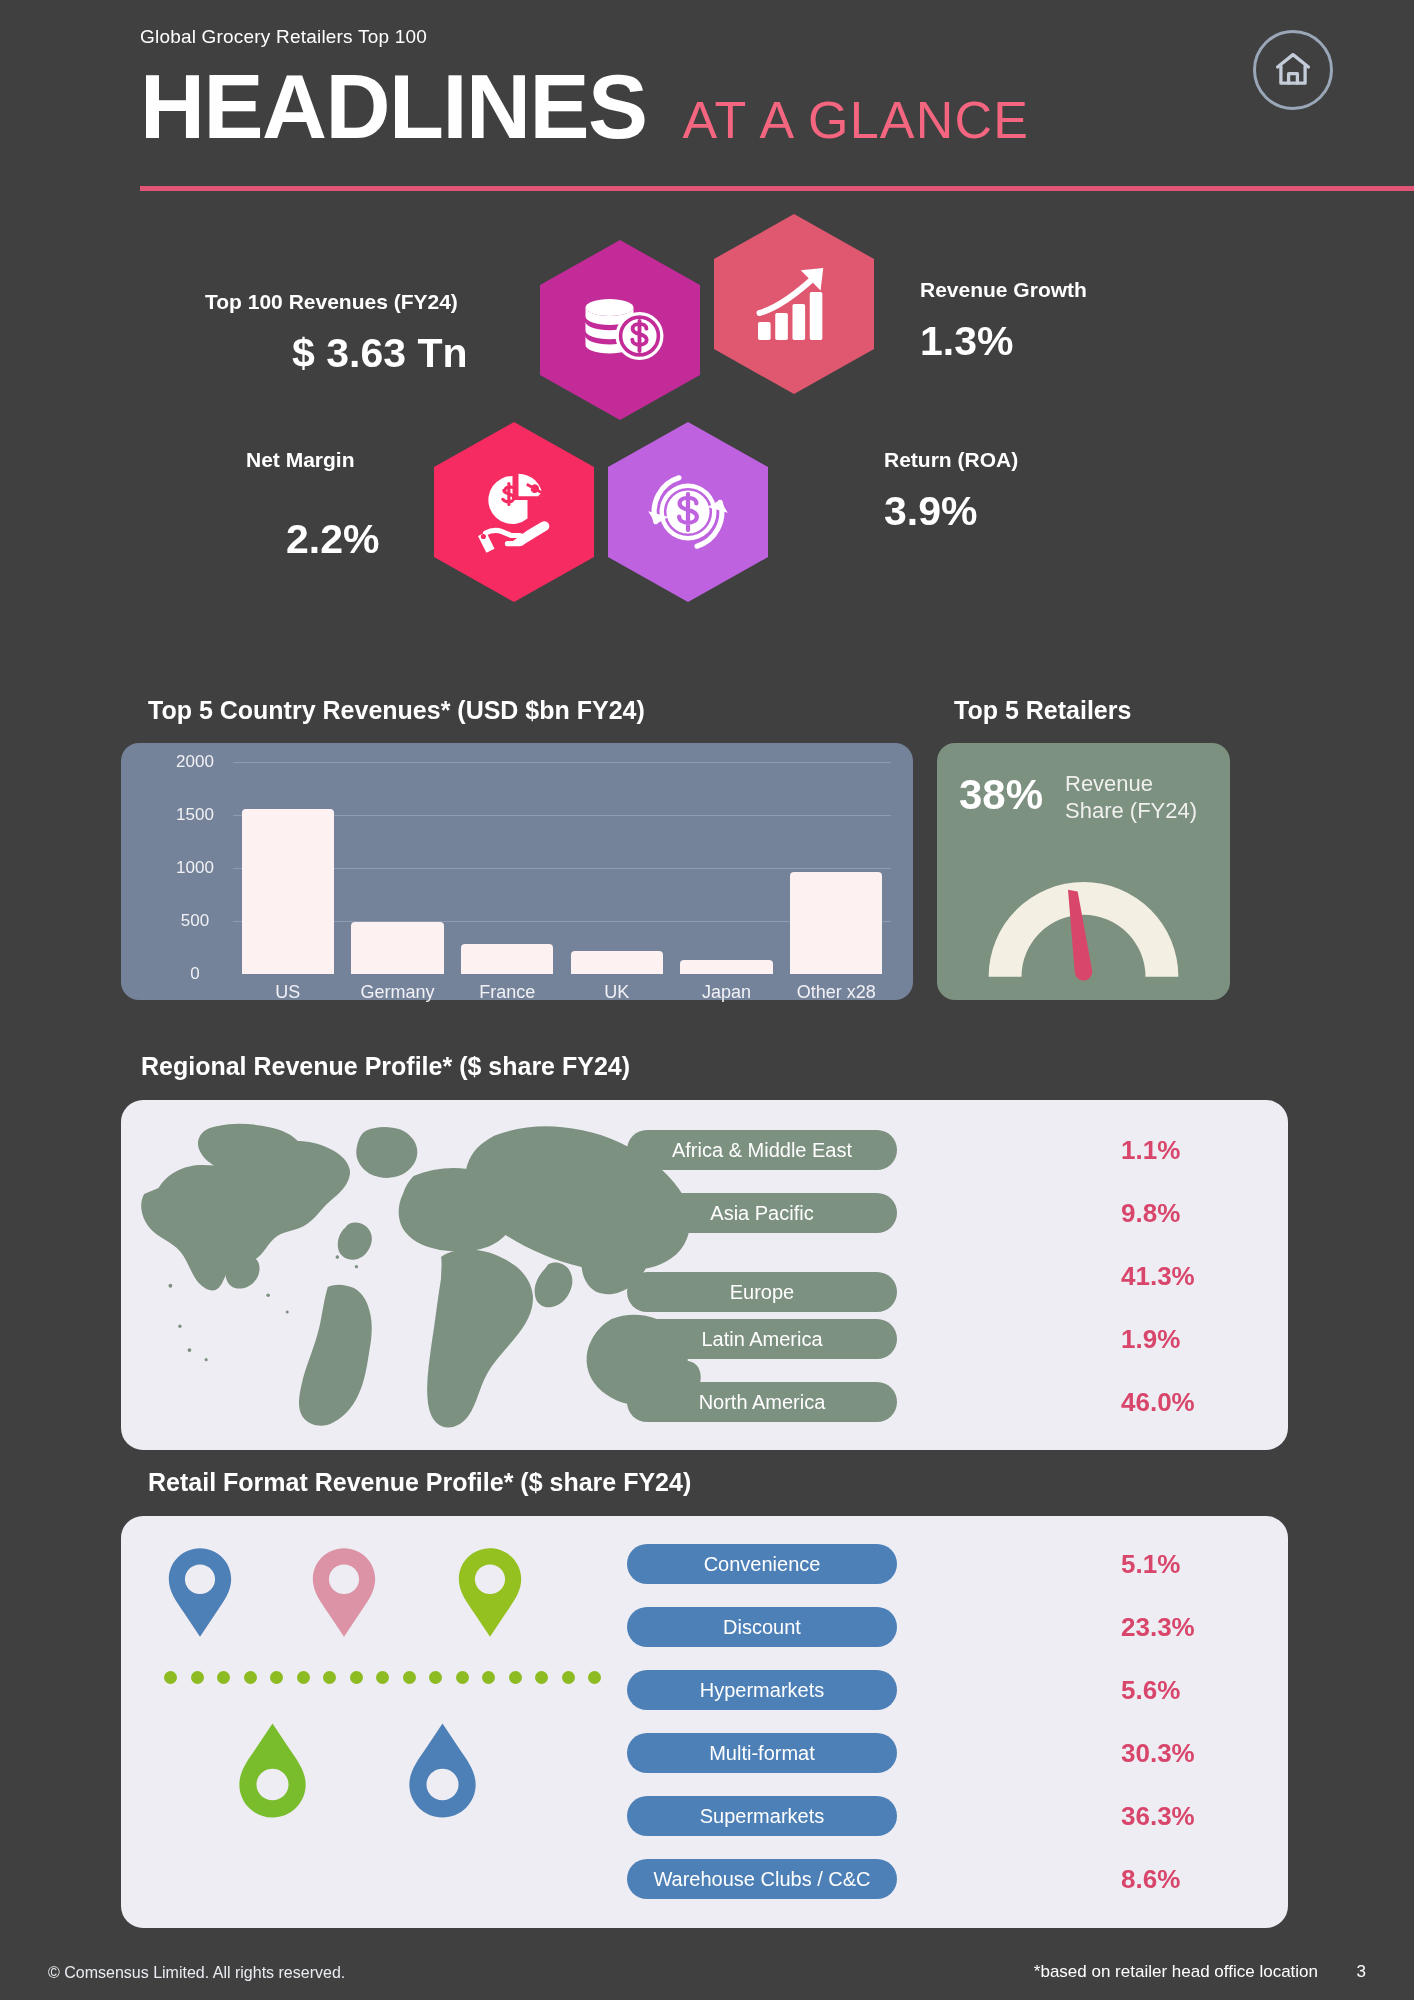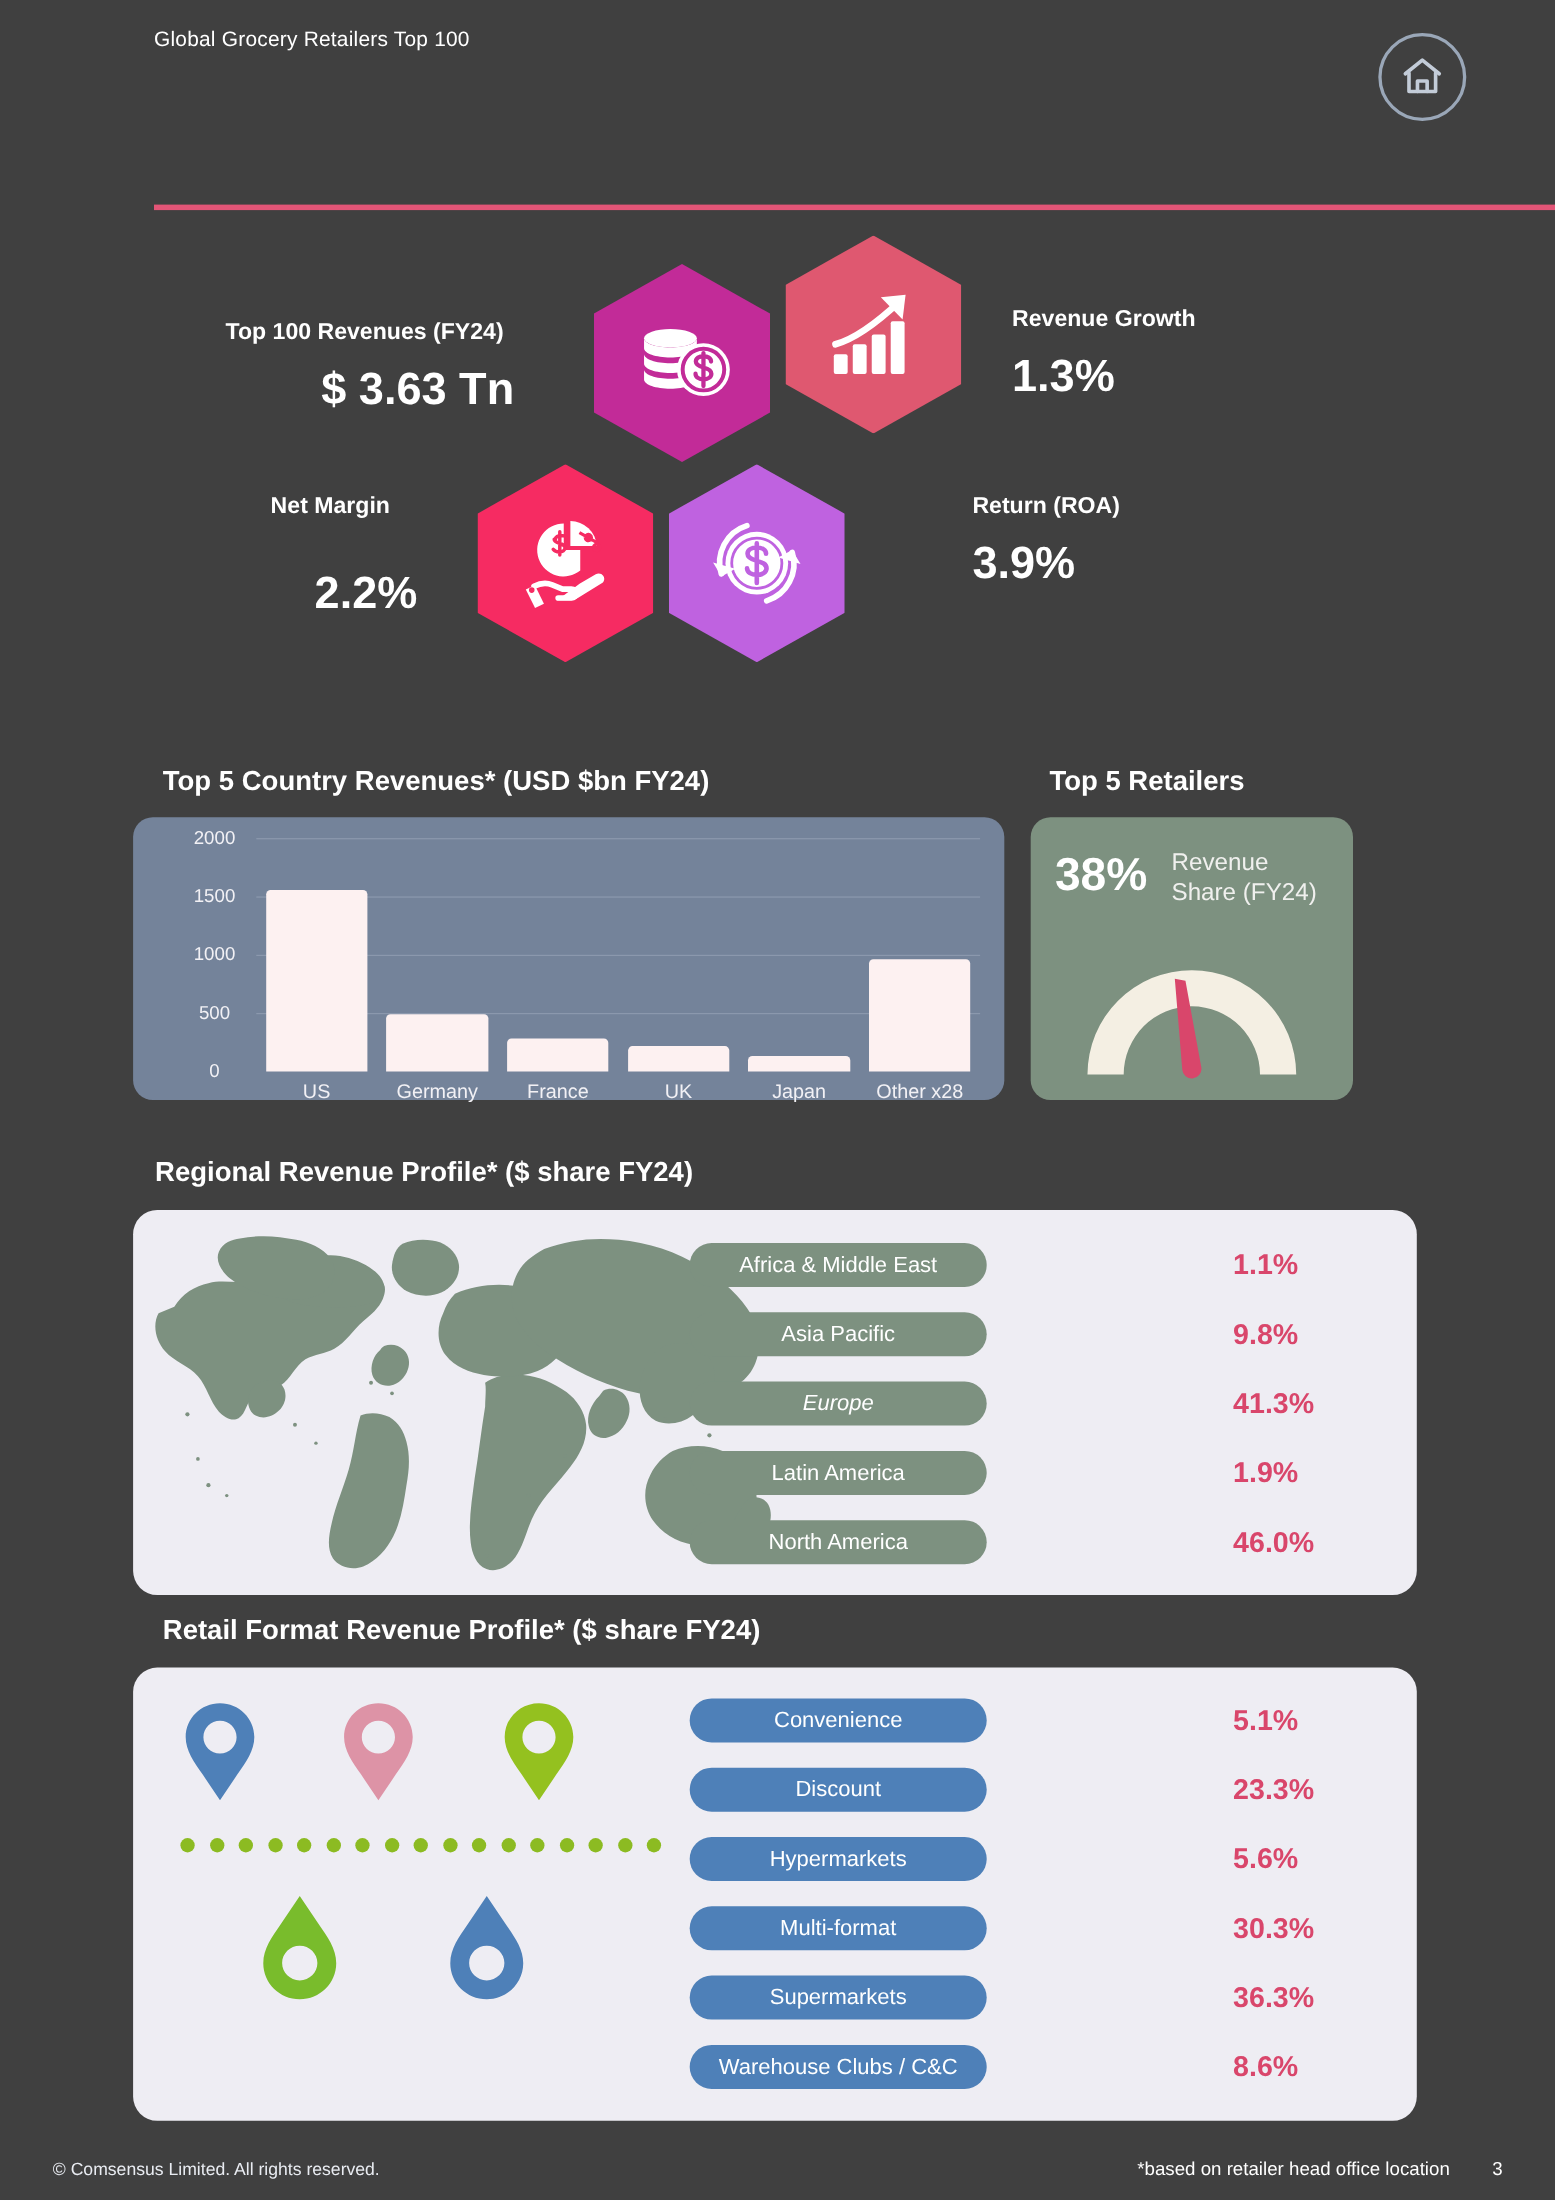--- a/index.html
+++ b/index.html
@@ -114,20 +114,24 @@
     font-size: 17px; color: #ffffff;
   }
 </style>
 </head>
 <body>
 
 <div class="page">
 
   <div class="eyebrow">Global Grocery Retailers Top 100</div>
 
+  <div class="title-row">
+    <span class="title-main">HEADLINES</span>
+    <span class="title-sub">AT A GLANCE</span>
+  </div>
   <div class="title-rule"></div>
 
   <div class="home-badge">
     <svg viewBox="0 0 24 24" width="44" height="44" fill="none" stroke="#c3ccd8" stroke-width="1.8" stroke-linejoin="round" stroke-linecap="round">
       <path d="M3.6 10.4 12 3.6l8.4 6.8"></path>
       <path d="M5.4 10v9.2h13.2V10"></path>
       <path d="M9.6 19.2v-5.2h4.8v5.2"></path>
     </svg>
   </div>
 
@@ -266,21 +270,21 @@
           <circle cx="448" cy="186" r="1.3"></circle>
         <circle cx="466" cy="150" r="1.5"></circle>
           <circle cx="412" cy="196" r="1.4"></circle>
       </g>
     </svg>
     <div id="regional-pills">
         <div class="pill green" style="left: 506px; width: 270px; top: 30px;">Africa &amp; Middle East</div>
         <div class="pct" style="left: 1000px; top: 50px;">1.1%</div>
         <div class="pill green" style="left: 506px; width: 270px; top: 93px;">Asia Pacific</div>
         <div class="pct" style="left: 1000px; top: 113px;">9.8%</div>
-        <div class="pill green" style="left: 506px; width: 270px; top: 156px; font-style: italic;">Europe</div>
+        <div class="pill green" style="left: 506px; width: 270px; top: 172px;">Europe</div>
         <div class="pct" style="left: 1000px; top: 176px;">41.3%</div>
         <div class="pill green" style="left: 506px; width: 270px; top: 219px;">Latin America</div>
         <div class="pct" style="left: 1000px; top: 239px;">1.9%</div>
         <div class="pill green" style="left: 506px; width: 270px; top: 282px;">North America</div>
         <div class="pct" style="left: 1000px; top: 302px;">46.0%</div>
       </div>
   </div>
 
   <div class="sec-head" style="left:148px; top:1468px;">Retail Format Revenue Profile* ($ share FY24)</div>
 

